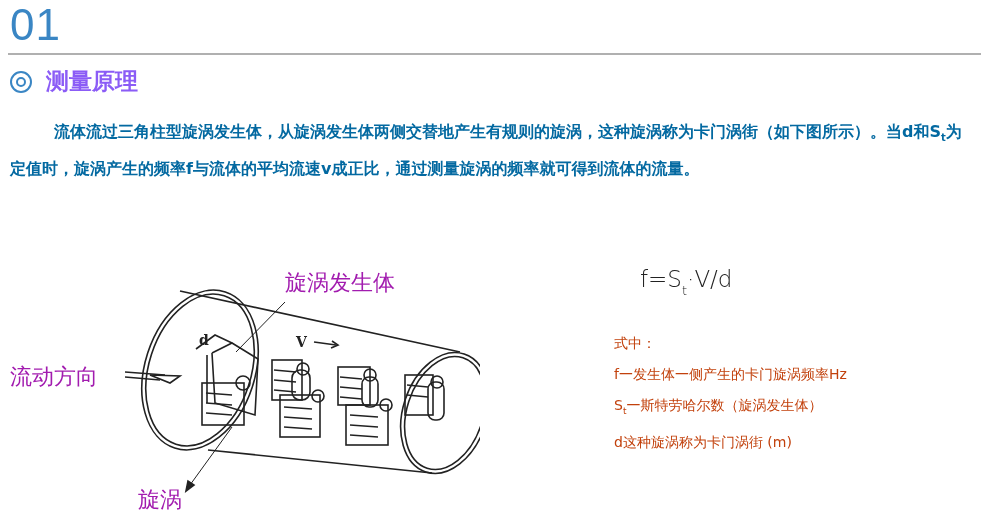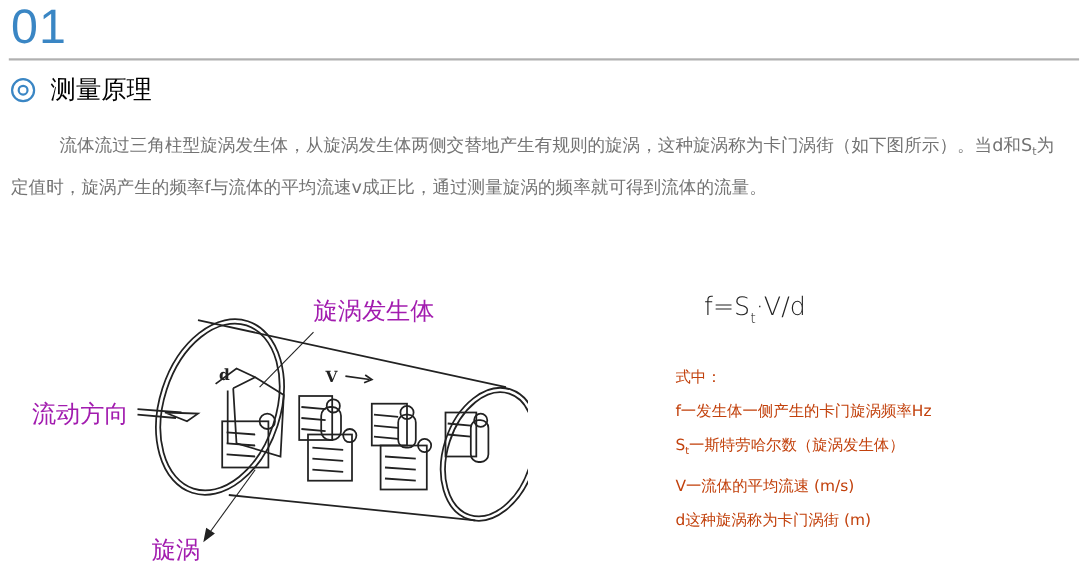--- a/index.html
+++ b/index.html
@@ -6,22 +6,22 @@
   body { width:988px; height:525px; position:relative; overflow:hidden;
          font-family:"DejaVu Sans", sans-serif; color:#222; }
   .hdr { position:absolute; left:10px; top:0; height:50px; display:flex; align-items:center; }
   .hdr-num { font-family:"Liberation Sans", sans-serif; font-weight:normal; font-size:44px; color:#3a86c4; letter-spacing:1px; line-height:44px; }
   .hdr-title { font-weight:bold; font-size:27px; color:#3a86c4; margin-left:18px; margin-top:4px; }
   .divider { position:absolute; left:8px; top:53px; width:973px; height:2px; background:#b0b0b0; }
   .sec { position:absolute; left:10px; top:66px; display:flex; align-items:center; }
   .sec-icon { width:22px; height:22px; position:relative; }
   .sec-icon .o { position:absolute; left:0; top:0; width:18px; height:18px; border:2px solid #3a86c4; border-radius:50%; }
   .sec-icon .i { position:absolute; left:6px; top:6px; width:6px; height:6px; border:2px solid #3a86c4; border-radius:50%; }
-  .sec-title { font-weight:normal; font-size:23px; color:#000000; margin-left:14px; }
-  .para { position:absolute; left:10px; top:116px; width:960px; font-size:16px; line-height:31px; color:#737373; }
+  .sec-title { font-weight:bold; font-size:23px; color:#8b5cf6; margin-left:14px; }
+  .para { position:absolute; left:10px; top:116px; width:960px; font-size:16px; line-height:31px; color:#0369a1;font-weight:bold; }
   .para .ind { display:inline-block; width:44px; }
   sub { font-size:10px; vertical-align:-4px; }
   .fig { position:absolute; left:0; top:255px; width:480px; height:270px; }
   .formula { position:absolute; left:640px; top:266px; font-family:"DejaVu Sans", sans-serif; font-size:23px; color:#222; font-weight:300; }
   .formula sub { font-size:13px; vertical-align:-8px; }
   .defs { position:absolute; left:614px; top:328px; font-size:14px; color:#c2410c; line-height:31px; }
   .defs sub { font-size:9px; vertical-align:-4px; }
   .lbl { position:absolute; font-size:22px; color:#a21caf; }
 </style>
 </head>
@@ -109,25 +109,24 @@
       <path d="M332 86 L338 90 L331 93"></path>
 
       <line x1="236" y1="97" x2="285" y2="47" stroke-width="1"></line>
       <line x1="232" y1="172" x2="190" y2="230" stroke-width="1"></line>
       <path d="M186 236 L188 226 L194 230 Z" fill="#222"></path>
     </g>
     <text x="199" y="90" font-size="14" font-weight="bold" font-family="DejaVu Serif, serif" fill="#222">d</text>
     <text x="296" y="92" font-size="14" font-weight="bold" font-family="DejaVu Serif, serif" fill="#222">V</text>
   </svg>
   <span class="lbl" style="left:285px;top:13px;">旋涡发生体</span>
-  <span class="lbl" style="left:10px;top:107px;margin-left:19px;">流动方向</span>
+  <span class="lbl" style="left:10px;top:107px;">流动方向</span>
   <span class="lbl" style="left:138px;top:230px;">旋涡</span>
 </div>
 
 <div class="formula"><span>f=S</span><sub>t</sub><span>·V/d</span></div>
 
 <div class="defs">
   <div>式中：</div>
   <div><span>f</span><span>一发生体一侧产生的卡门旋涡频率Hz</span></div>
   <div><span>S</span><sub>t</sub><span>一斯特劳哈尔数（旋涡发生体）</span></div>
-  <div><span>V</span><span>一流体的平均流速 (m/s)</span></div>
   <div><span>d</span><span>这种旋涡称为卡门涡街 (m)</span></div>
 </div>
 
 </body></html>

